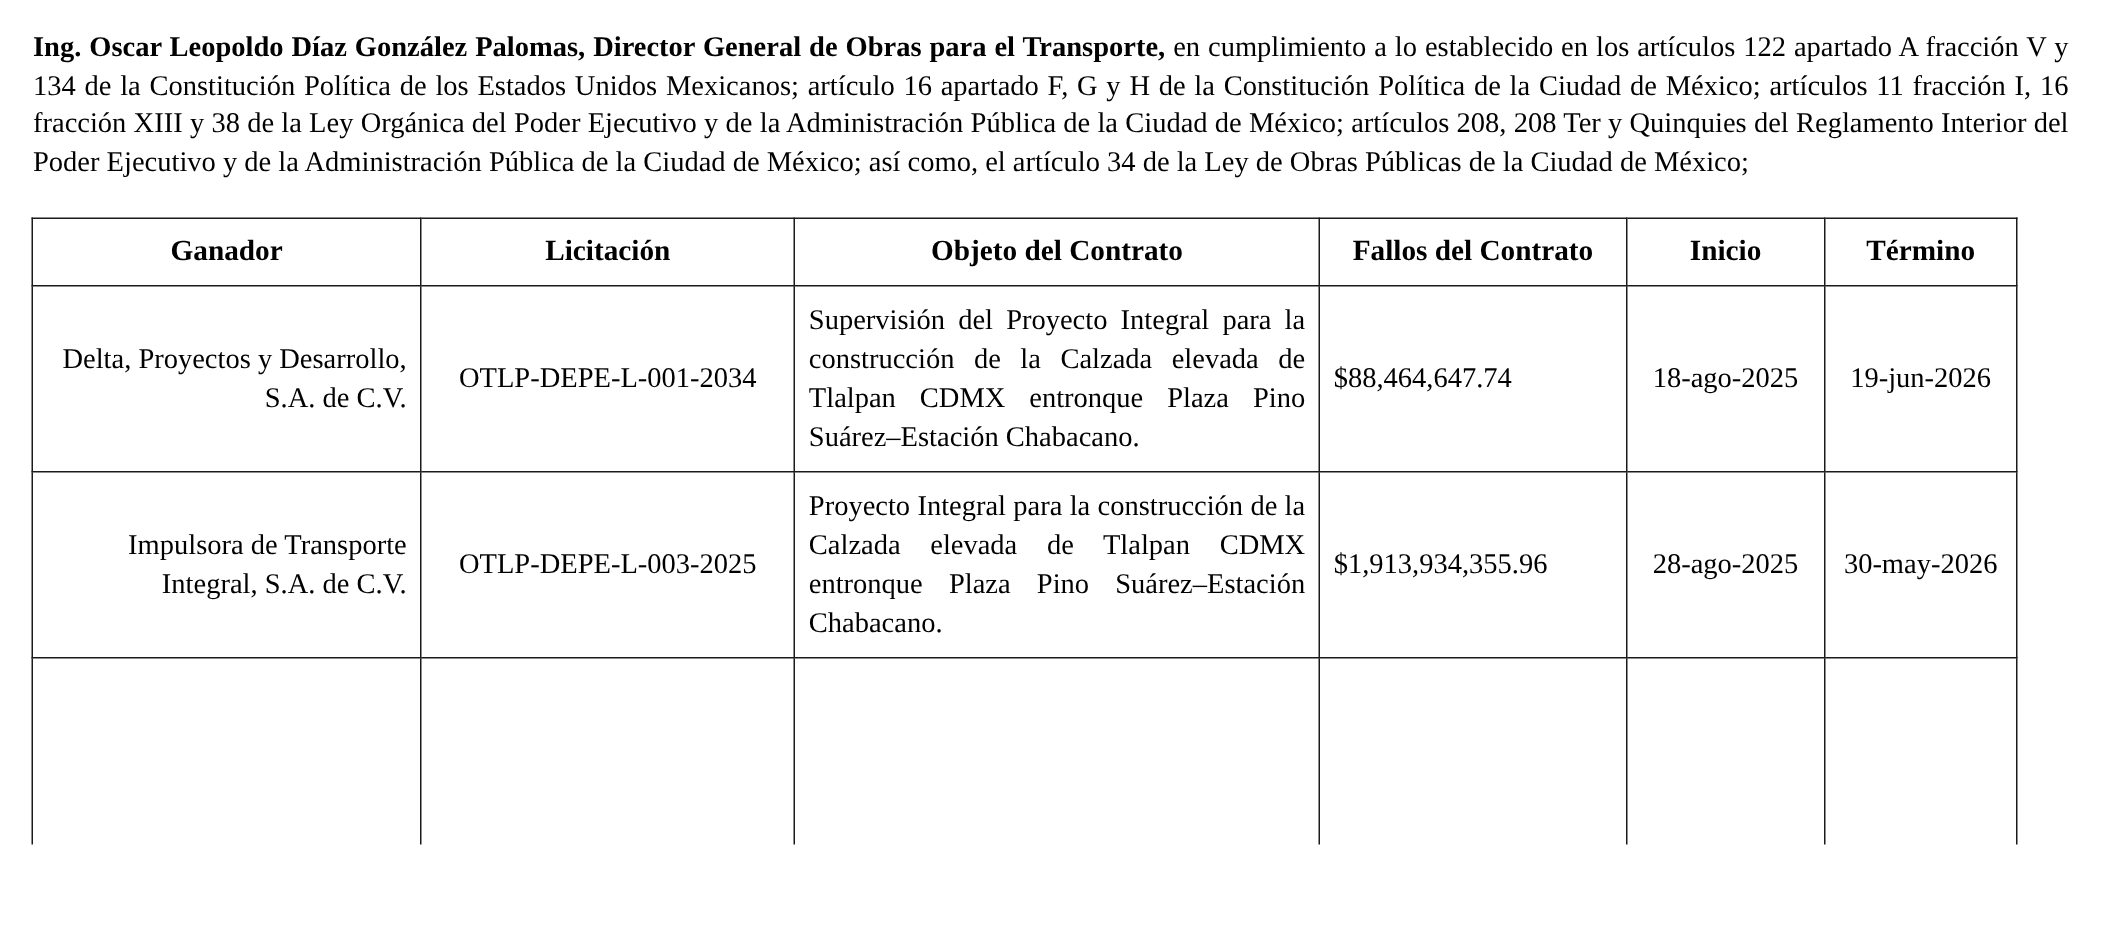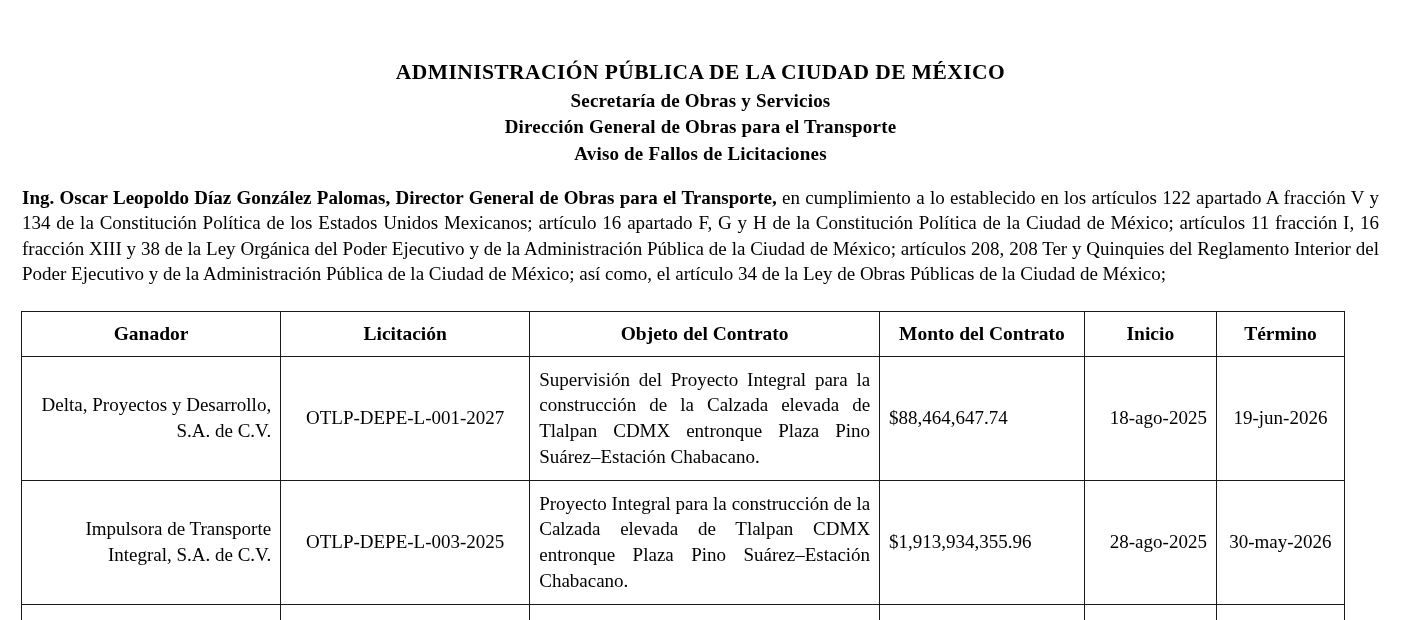--- a/index.html
+++ b/index.html
@@ -72,57 +72,51 @@
     padding-bottom: 2px;
     font-size: 19.5px;
   }
   .awards-table tbody td {
     height: 124px;
   }
   .col-ganador   { width: 257px; text-align: right; line-height: 1.36; }
   .col-licit     { width: 247px; text-align: center; }
   .col-objeto    { width: 347px; text-align: justify; text-justify: inter-word; line-height: 1.36; padding-left: 11px; padding-right: 11px; }
   .col-monto     { width: 203px; }
-  .col-inicio    { width: 131px; text-align: right; }
+  .col-inicio    { width: 131px; text-align: center; }
   .col-termino   { width: 127px; text-align: center; }
 
   tr.row-partial td {
     height: 124px;
     border-bottom: none;
   }
 </style>
 </head>
 <body>
 
 <div class="page">
 
-  <div class="doc-header">
-    <div class="line l1">ADMINISTRACIÓN PÚBLICA DE LA CIUDAD DE MÉXICO</div>
-    <div class="line l2">Secretaría de Obras y Servicios</div>
-    <div class="line l3">Dirección General de Obras para el Transporte</div>
-    <div class="line l4">Aviso de Fallos de Licitaciones</div>
-  </div>
 
   <p class="intro"><b>Ing. Oscar Leopoldo Díaz González Palomas, Director General de Obras para el Transporte,</b><span> en cumplimiento a lo establecido en los artículos 122 apartado A fracción V y 134 de la Constitución Política de los Estados Unidos Mexicanos; artículo 16 apartado F, G y H de la Constitución Política de la Ciudad de México; artículos 11 fracción I, 16 fracción XIII y 38 de la Ley Orgánica del Poder Ejecutivo y de la Administración Pública de la Ciudad de México; artículos 208, 208 Ter y Quinquies del Reglamento Interior del Poder Ejecutivo y de la Administración Pública de la Ciudad de México; así como, el artículo 34 de la Ley de Obras Públicas de la Ciudad de México;</span></p>
 
   <table class="awards-table">
     <thead>
       <tr>
         <th class="col-ganador">Ganador</th>
         <th class="col-licit">Licitación</th>
         <th class="col-objeto">Objeto del Contrato</th>
-        <th class="col-monto">Monto del Contrato</th>
+        <th class="col-monto">Fallos del Contrato</th>
         <th class="col-inicio">Inicio</th>
         <th class="col-termino">Término</th>
       </tr>
     </thead>
     <tbody>
       <tr>
         <td class="col-ganador">Delta, Proyectos y Desarrollo, S.A. de C.V.</td>
-        <td class="col-licit">OTLP-DEPE-L-001-2027</td>
+        <td class="col-licit">OTLP-DEPE-L-001-2034</td>
         <td class="col-objeto">Supervisión del Proyecto Integral para la construcción de la Calzada elevada de Tlalpan CDMX entronque Plaza Pino Suárez–Estación Chabacano.</td>
         <td class="col-monto">$88,464,647.74</td>
         <td class="col-inicio">18-ago-2025</td>
         <td class="col-termino">19-jun-2026</td>
       </tr>
       <tr>
         <td class="col-ganador">Impulsora de Transporte Integral, S.A. de C.V.</td>
         <td class="col-licit">OTLP-DEPE-L-003-2025</td>
         <td class="col-objeto">Proyecto Integral para la construcción de la Calzada elevada de Tlalpan CDMX entronque Plaza Pino Suárez–Estación Chabacano.</td>
         <td class="col-monto">$1,913,934,355.96</td>

